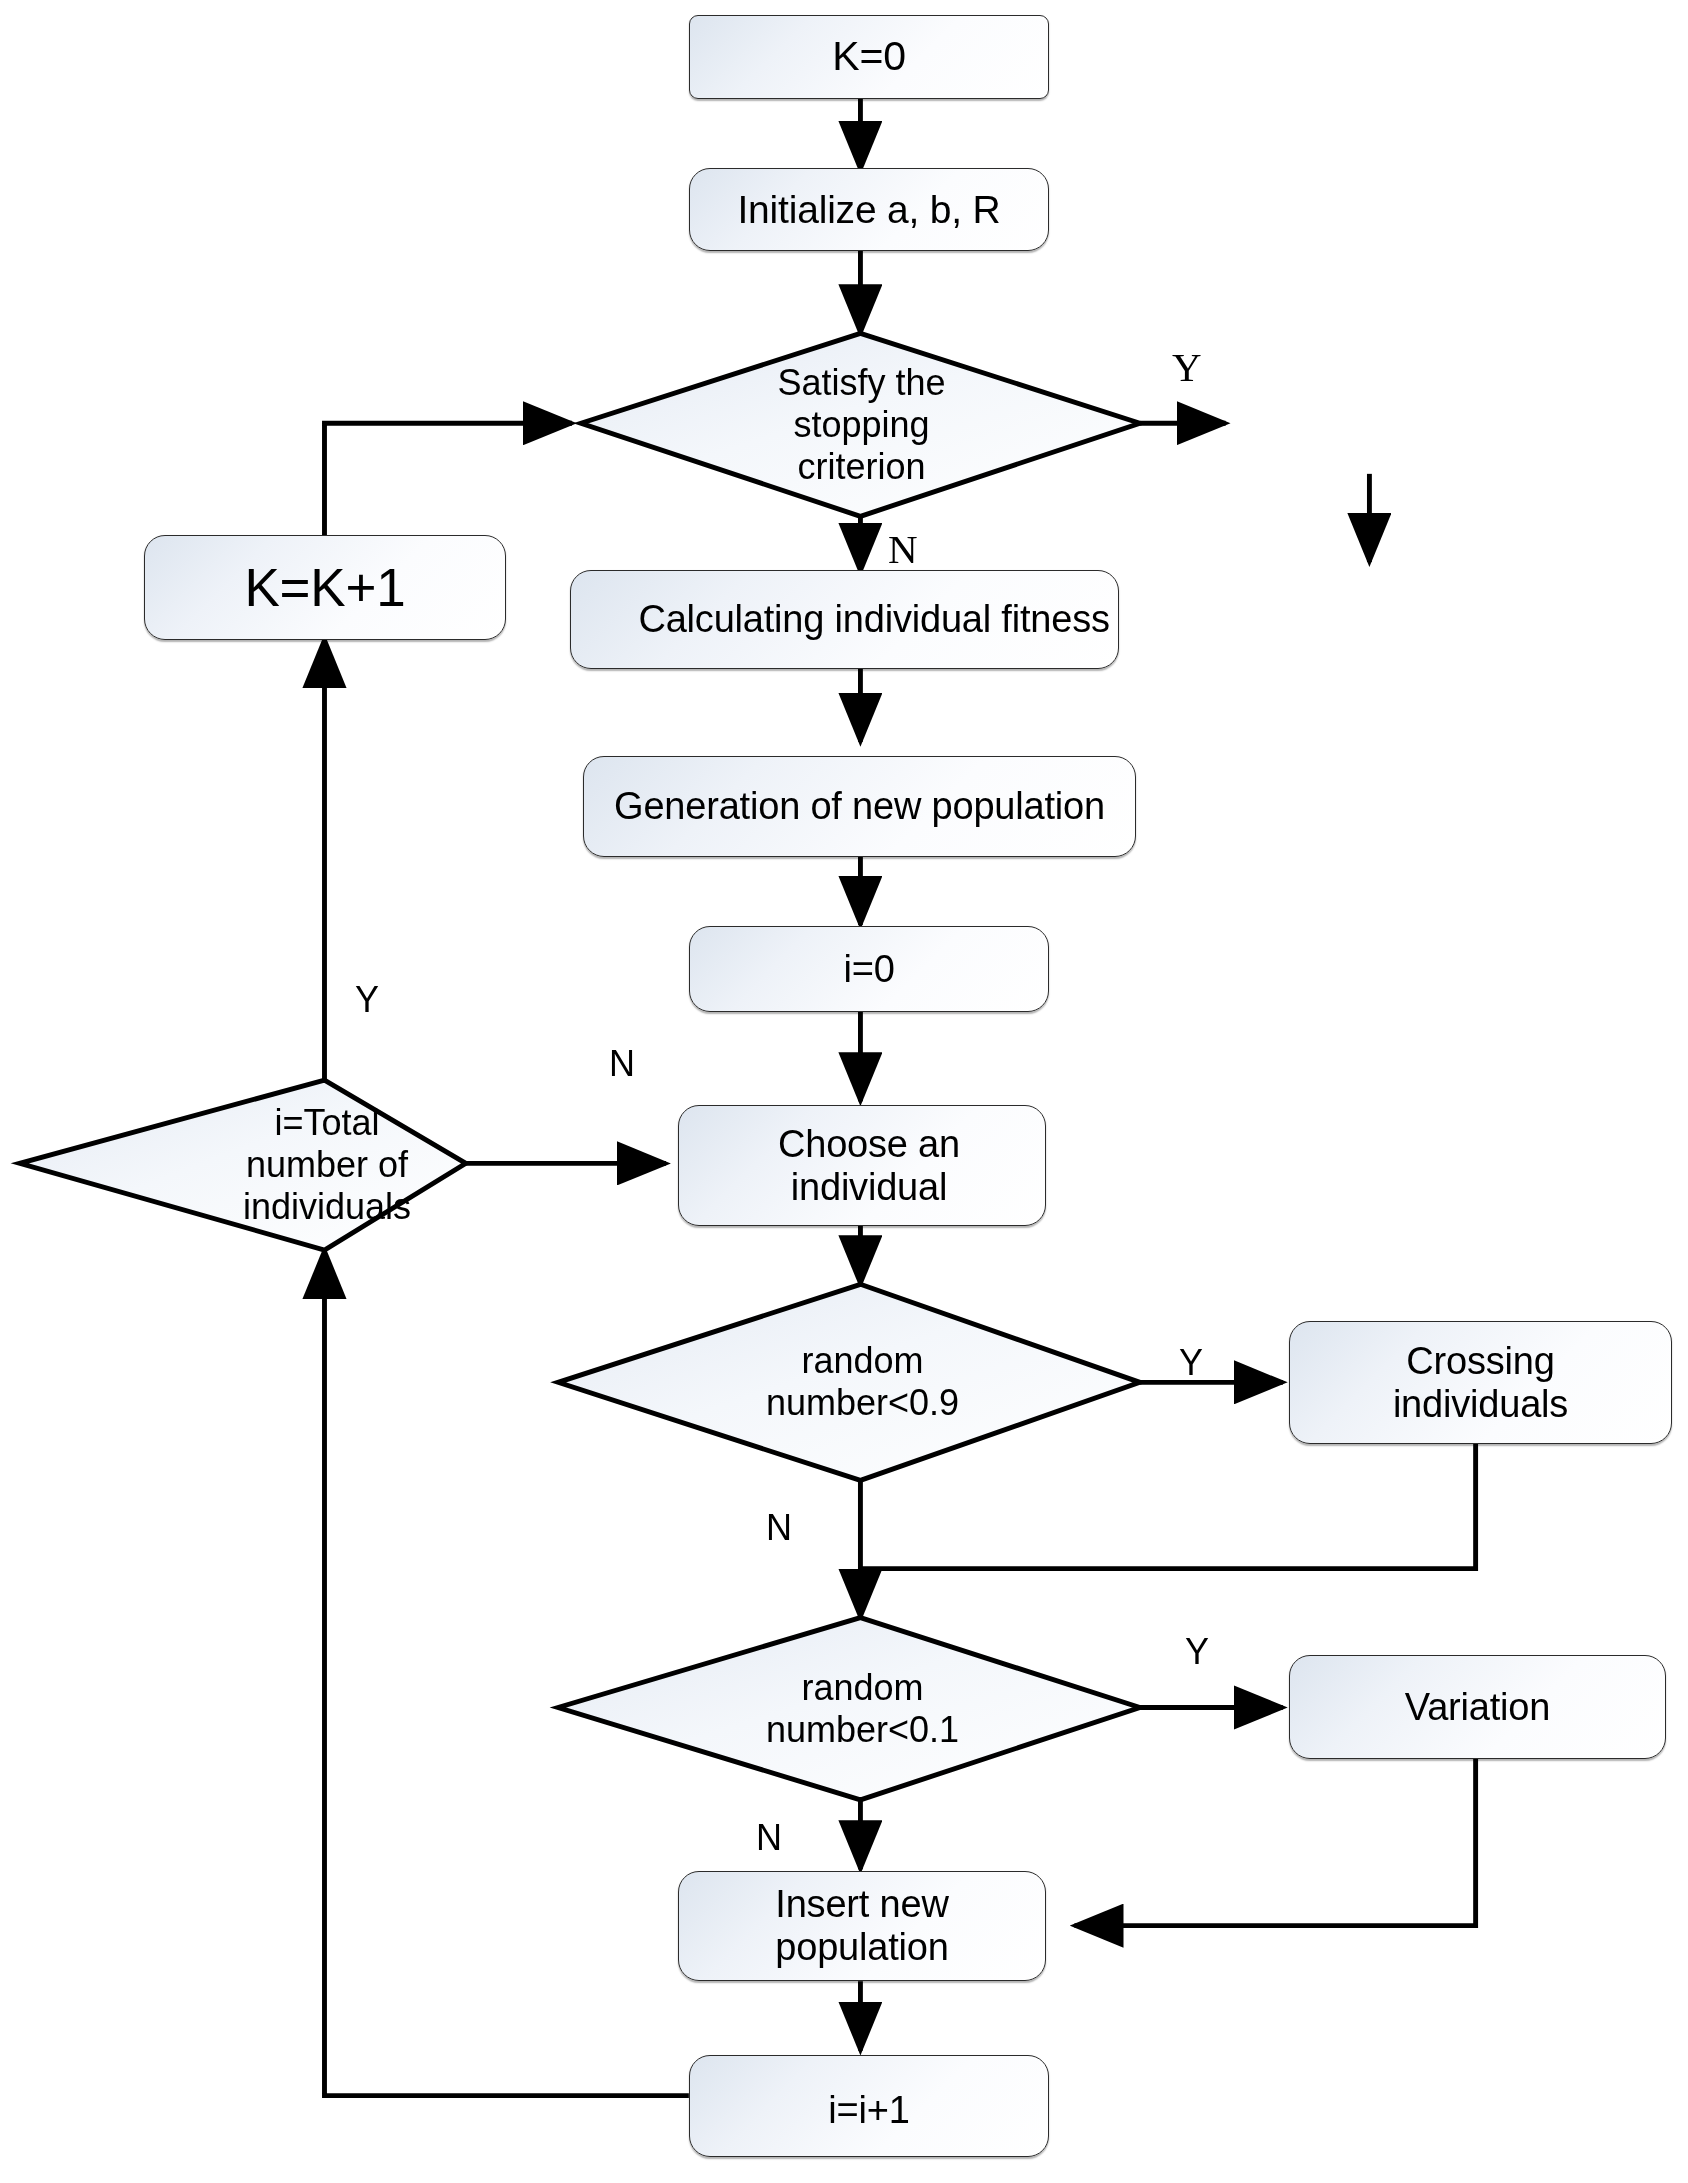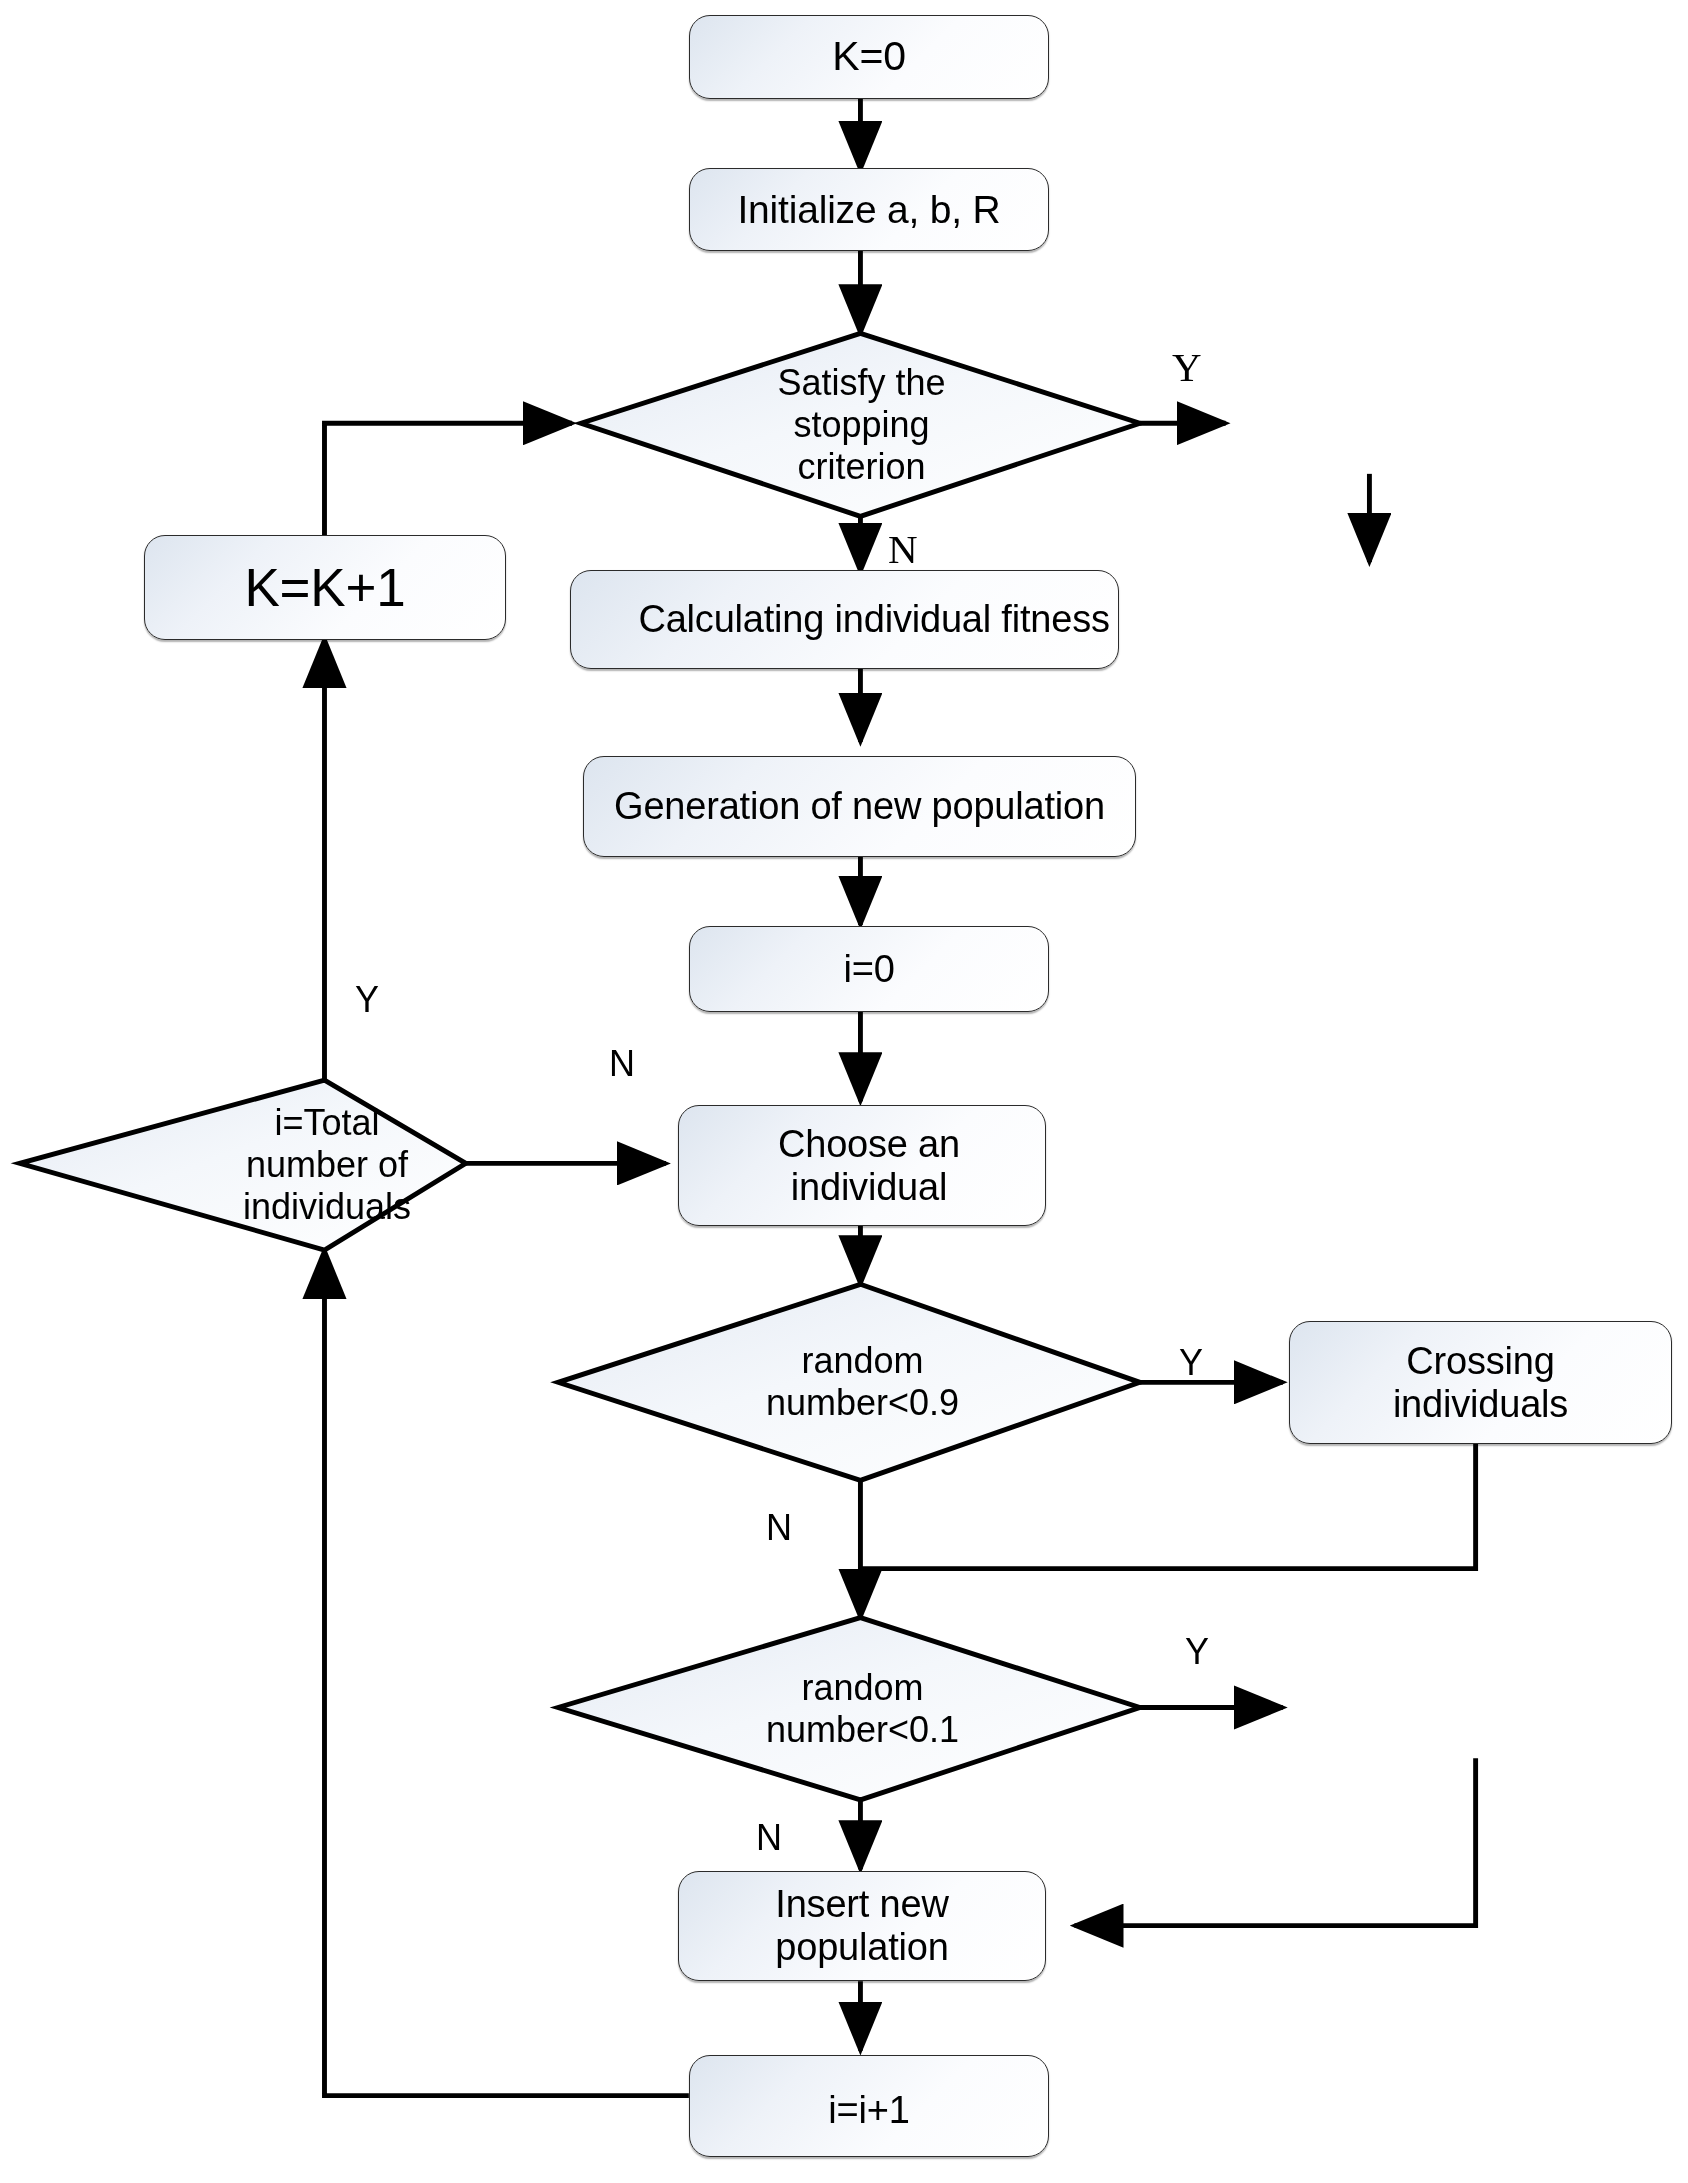--- a/index.html
+++ b/index.html
@@ -122,21 +122,21 @@
   </div>
   <div class="dec-lbl" style="left:699px;top:1333px;width:327px;height:98px;font-size:36px;">
     <span style="white-space:pre-line;">random
 number&lt;0.9</span>
   </div>
   <div class="dec-lbl" style="left:699px;top:1660px;width:327px;height:98px;font-size:36px;">
     <span style="white-space:pre-line;">random
 number&lt;0.1</span>
   </div>
 
-  <div class="node proc" style="left:689px;top:14.7px;width:360px;height:84px;">
+  <div class="node proc" style="left:689px;top:14.7px;width:360px;height:84px;border-radius:9px;">
     <span class="lbl" style="font-size:41px;">K=0</span>
   </div>
 
   <div class="node proc" style="left:689px;top:168px;width:360px;height:83px;">
     <span class="lbl" style="font-size:39px;">Initialize a, b, R</span>
   </div>
 
 
 
   <div class="node proc" style="left:144px;top:535px;width:362px;height:105px;">
@@ -158,20 +158,23 @@
   <div class="node proc" style="left:678px;top:1105px;width:368px;height:121px;padding-left:14px;">
     <span class="lbl" style="font-size:38px;white-space:pre-line;">Choose an
 individual</span>
   </div>
 
   <div class="node proc" style="left:1289px;top:1321px;width:383px;height:123px;">
     <span class="lbl" style="font-size:38px;white-space:pre-line;">Crossing
 individuals</span>
   </div>
 
+  <div class="node proc" style="left:1289px;top:1655px;width:377px;height:104px;">
+    <span class="lbl" style="font-size:38px;">Variation</span>
+  </div>
 
   <div class="node proc" style="left:678px;top:1871px;width:368px;height:110px;">
     <span class="lbl" style="font-size:38px;white-space:pre-line;">Insert new
 population</span>
   </div>
 
   <div class="node proc" style="left:689px;top:2055px;width:360px;height:102px;">
     <span class="lbl" style="font-size:38px;margin-top:8px;">i=i+1</span>
   </div>
 

